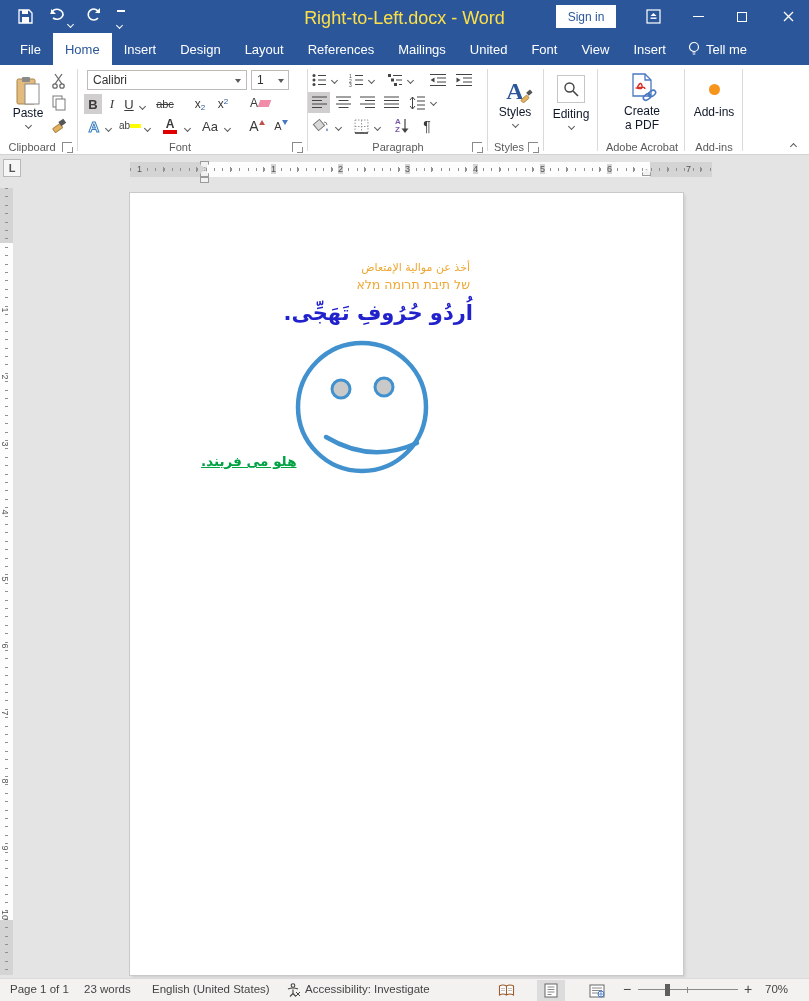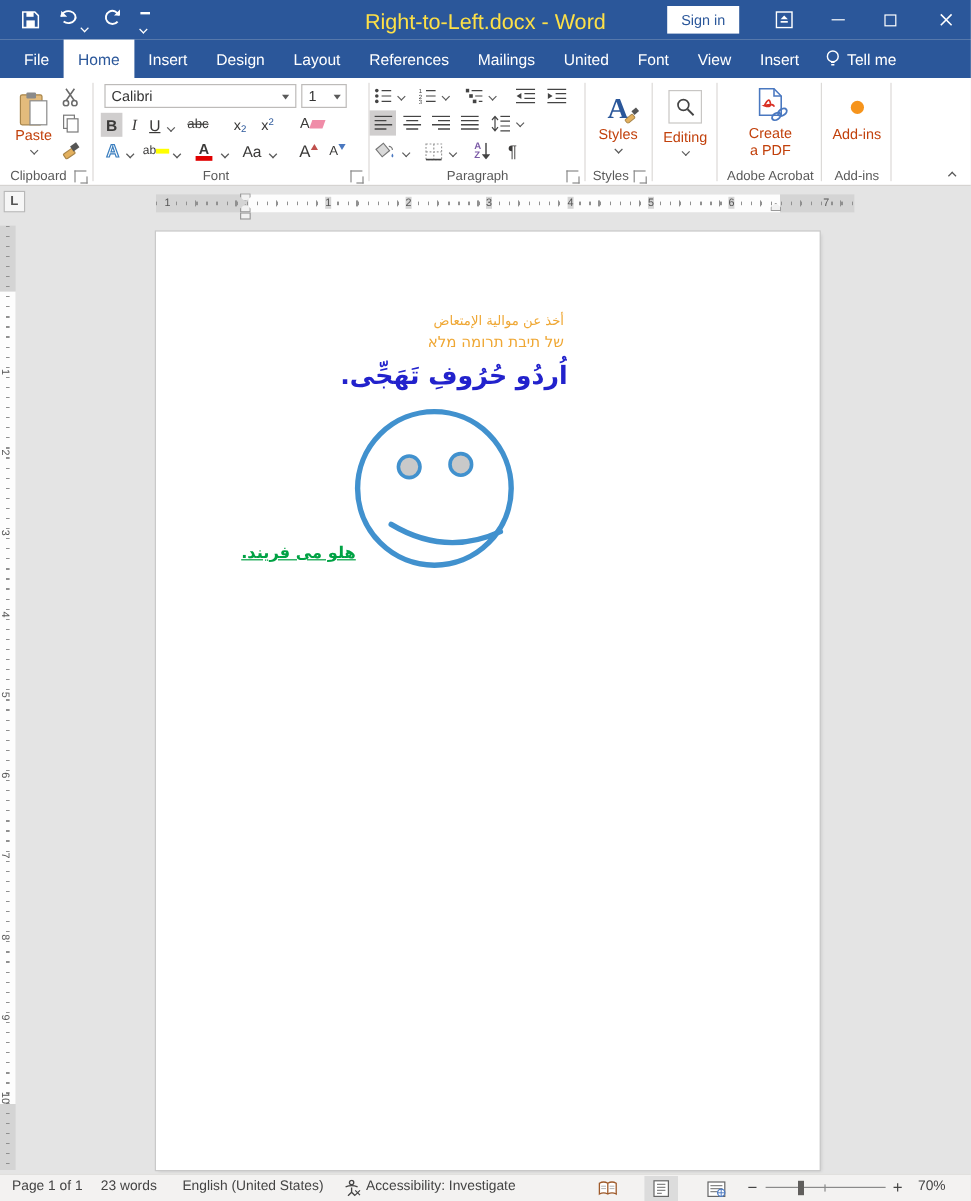--- a/index.html
+++ b/index.html
@@ -17,21 +17,21 @@
   .tabrow { position:absolute; left:0; top:33px; width:809px; height:32px; background:#2b579a; display:flex; align-items:stretch; padding-left:8px; }
   .tab { color:#fff; font-size:13px; display:flex; align-items:center; padding:0 12px; cursor:pointer; }
   .tab.active { background:#fff; color:#2b579a; }
   .tellme { display:flex; align-items:center; gap:6px; color:#fff; font-size:13px; padding:0 10px; }
   
   .ribbon { position:absolute; left:0; top:65px; width:809px; height:90px; background:#fff; border-bottom:1px solid #d5d3d1; }
   .gsep { position:absolute; top:4px; width:1px; height:82px; background:#dcdad8; }
   .glabel { position:absolute; top:76px; font-size:11px; color:#5a5a5a; text-align:center; }
   .launcher { position:absolute; top:77px; width:10px; height:10px; border-left:1px solid #8a8a8a; border-top:1px solid #8a8a8a; }
   .launcher::after { content:""; position:absolute; right:-1px; bottom:-1px; width:5px; height:5px; border-right:1.5px solid #8a8a8a; border-bottom:1.5px solid #8a8a8a; }
-  .btn-txt { font-size:12px; color:#c2410c; }
+  .btn-txt { font-size:12px; color:#0f172a; }
   .combo { position:absolute; height:20px; border:1px solid #bdbbb9; background:#fff; font-size:12px; color:#333; padding:2px 14px 0 5px; }
   .dtri { position:absolute; width:0; height:0; border-left:3.5px solid transparent; border-right:3.5px solid transparent; border-top:4px solid #5a5a5a; }
   .chev { display:inline-block; width:5px; height:5px; border-right:1px solid #5a5a5a; border-bottom:1px solid #5a5a5a; transform:rotate(45deg); }
   .chev-up { transform:rotate(-135deg); }
   .glyph { font-size:13px; color:#3b3a39; }
   .pressed { background:#d0cece; }
   .fbtn { position:absolute; display:flex; align-items:center; justify-content:center; }
   
   .hruler { position:absolute; left:130px; top:162px; width:582px; height:15px; background:#d4d4d4; }
   .hr-white { position:absolute; left:77px; top:0; width:443px; height:15px; background:#fdfdfd; }

